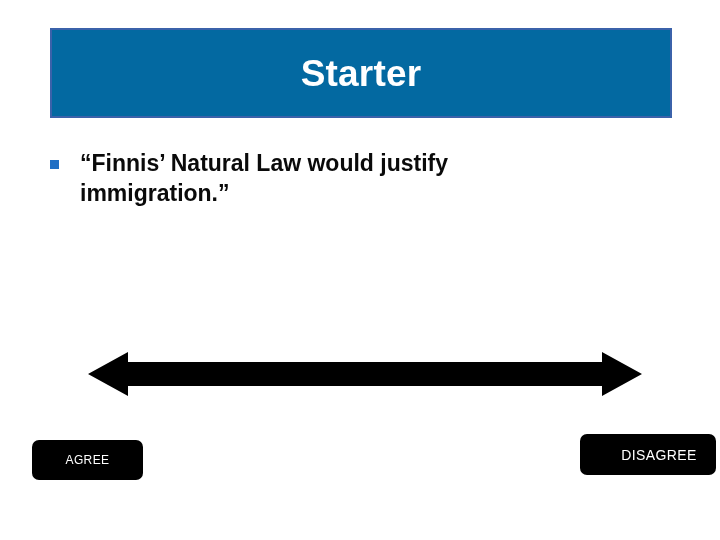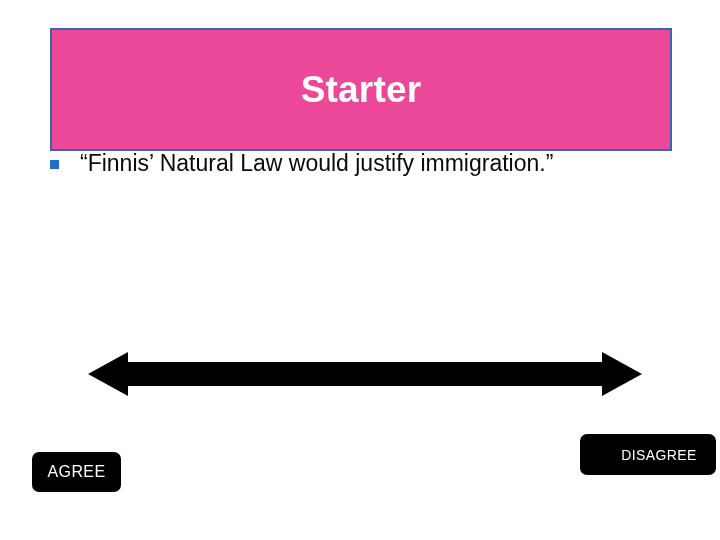--- a/index.html
+++ b/index.html
@@ -24,22 +24,22 @@
     height: 540px;
     background: #ffffff;
   }
 
   
   .title-banner {
     position: absolute;
     left: 50px;
     top: 28px;
     width: 622px;
-    height: 123px;
-    background: #ec4899;
+    height: 90px;
+    background: #0369a1;
     border: 2px solid #3B62AA;
     box-sizing: border-box;
     display: flex;
     align-items: center;
     justify-content: center;
   }
   .title-text {
     color: #ffffff;
     font-size: 37px;
     font-weight: bold;
@@ -66,21 +66,21 @@
     background: #1F6FC4;
     flex: 0 0 auto;
     margin-top: 12px;
     margin-right: 21px;
   }
   .bullet-text {
     font-size: 23px;
     line-height: 1.32;
     color: #0a0a0a;
     font-family: "Liberation Sans", sans-serif;
-    font-weight: normal;
+    font-weight: bold;
   }
 
   
   .arrow-wrap {
     position: absolute;
     left: 88px;
     top: 352px;
     width: 554px;
     height: 44px;
   }
@@ -98,24 +98,23 @@
     border-radius: 7px;
     display: flex;
     align-items: center;
     justify-content: center;
     font-family: "Liberation Sans", sans-serif;
     letter-spacing: 0.4px;
   }
   .label-agree {
     left: 32px;
     top: 440px;
-    width: 89px;
+    width: 111px;
     height: 40px;
-    font-size: 16px;
-    margin-top: 12px;
+    font-size: 12px;
   }
   .label-disagree {
     left: 580px;
     top: 434px;
     width: 114px;
     height: 41px;
     font-size: 14px;
     padding-left: 22px;
   }
 </style>

